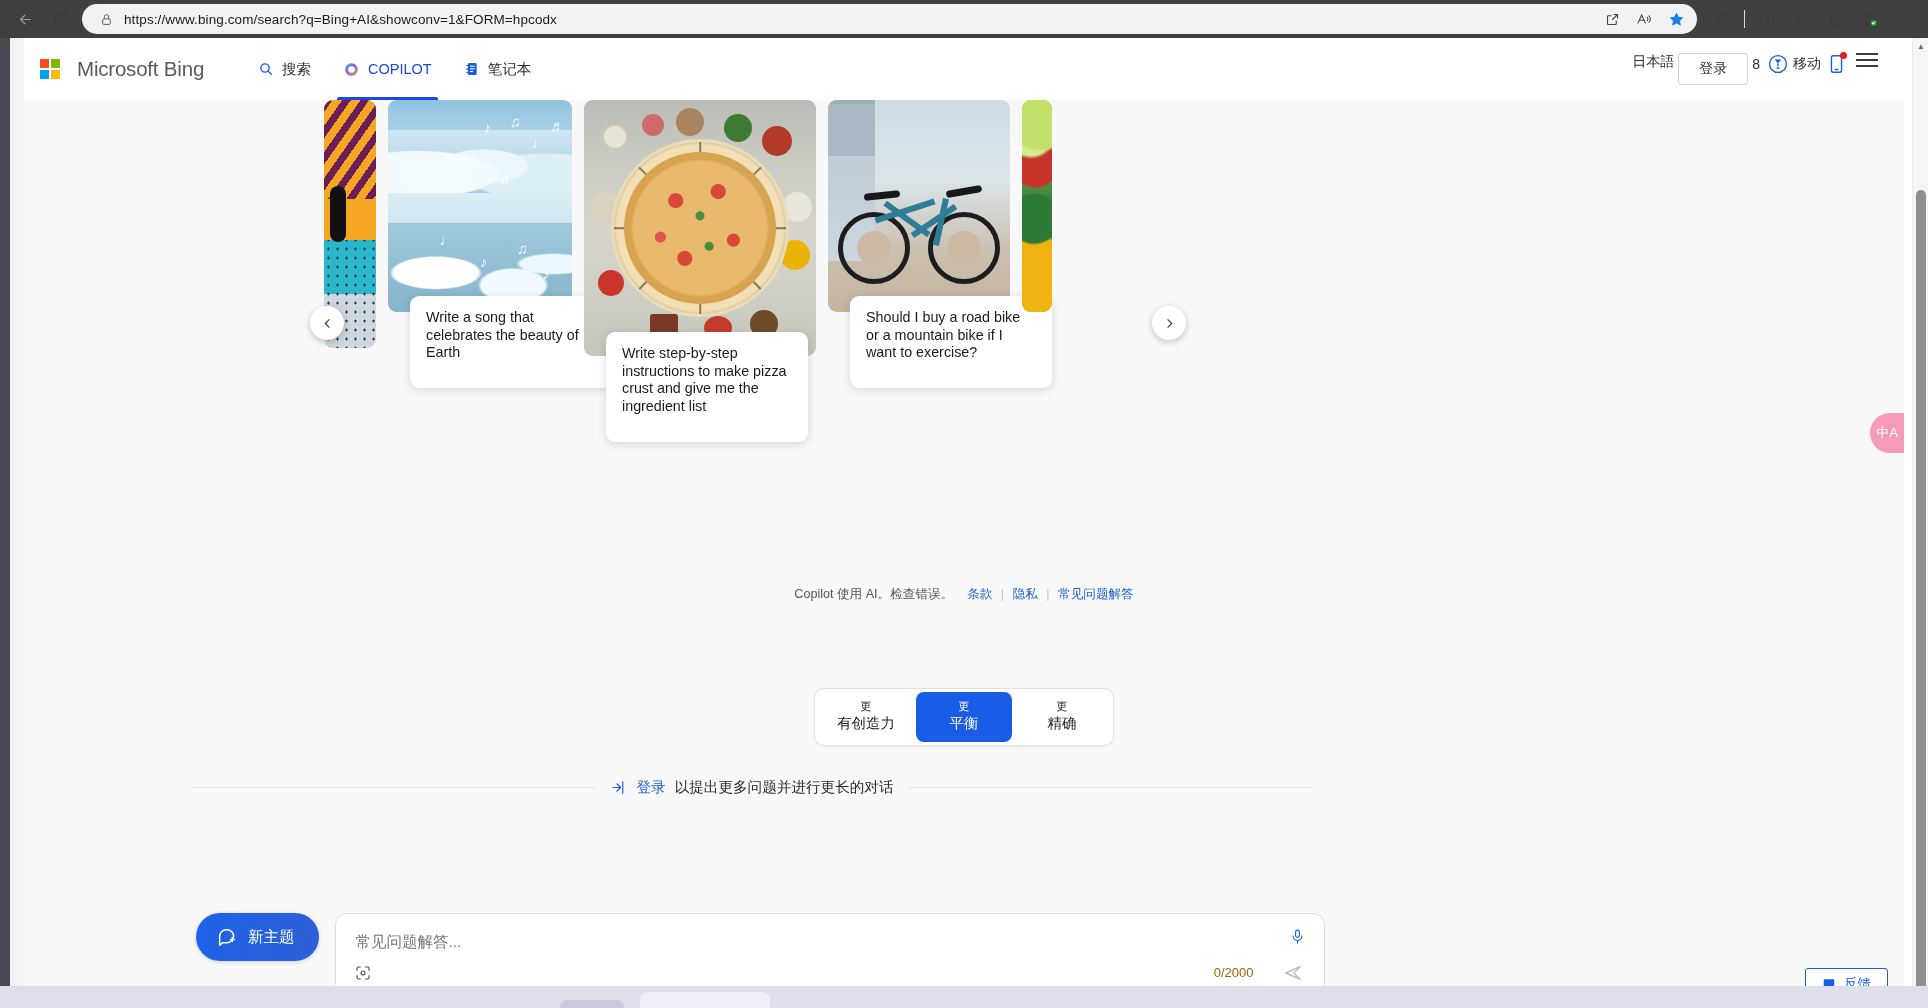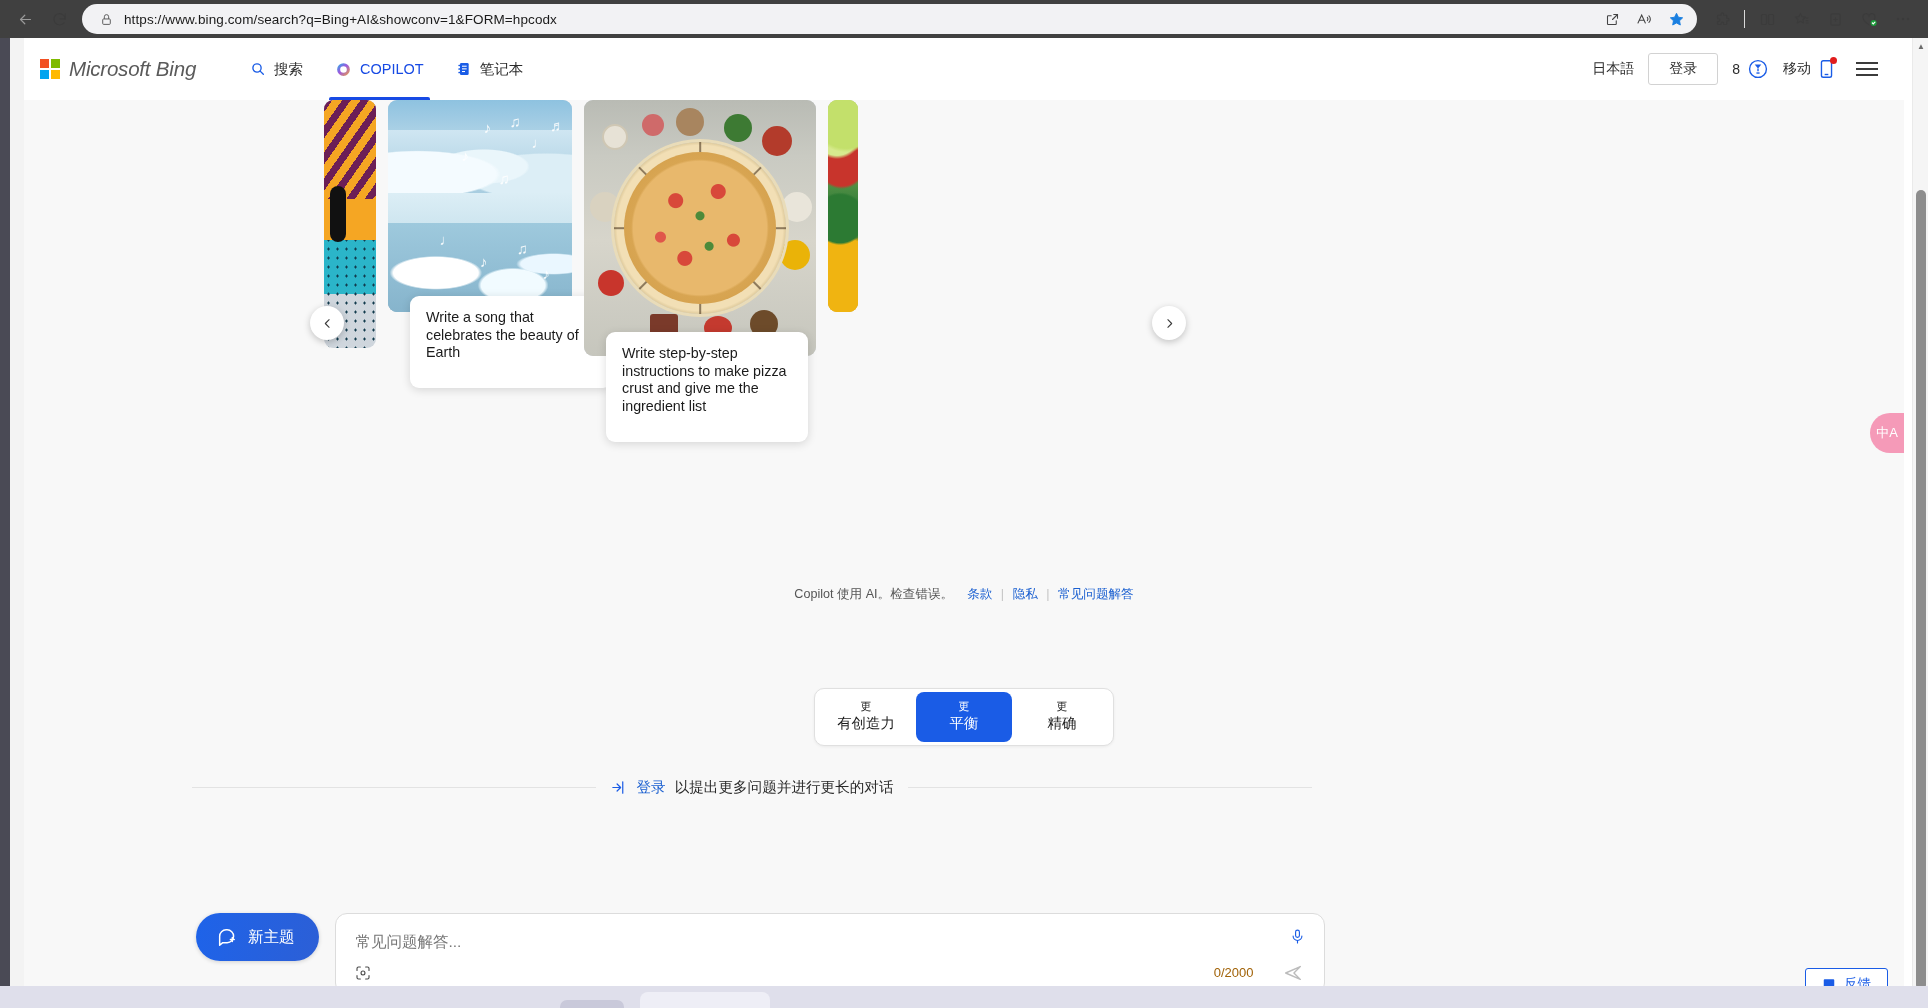--- a/index.html
+++ b/index.html
@@ -75,21 +75,21 @@
     overflow: hidden;
   }
 
   
   .bing-header {
     position: absolute; top: 0; left: 0;
     width: 1880px; height: 62px;
     background: #ffffff;
     display: flex; align-items: center;
   }
-  .bing-logo { display: flex; align-items: center; margin-left: 16px; gap: 9px; font-style: italic; }
+  .bing-logo { display: flex; align-items: center; margin-left: 16px; gap: 17px; }
   .ms-squares {
     width: 20px; height: 20px;
     display: grid; grid-template-columns: 9px 9px; grid-template-rows: 9px 9px;
     gap: 2px;
   }
   .ms-squares i { display: block; width: 9px; height: 9px; }
   .bing-wordmark { font-size: 20.5px; color: #5a5a5a; letter-spacing: -.2px; font-weight: 400; }
 
   .header-tabs { display: flex; align-items: center; margin-left: 38px; height: 62px; }
   .header-tab {
@@ -99,22 +99,22 @@
     position: relative;
   }
   .header-tab.active { color: #174ae4; }
   .header-tab.active::after {
     content: ""; position: absolute; left: 10px; right: 10px; bottom: 0;
     height: 3px; background: #174ae4; border-radius: 2px 2px 0 0;
   }
   .header-tab .tlabel { white-space: nowrap; }
 
   .header-right {
-    margin-left: auto; display: flex; align-items: center;
-    gap: 14px; margin-right: 26px;
+    margin-left: auto; display: flex; align-items: flex-start;
+    gap: 4px; margin-right: 26px;
   }
   .lang-item { font-size: 14px; color: #2b2b2b; }
   .signin-btn {
     border: 1px solid #d2d2d2; border-radius: 3px;
     padding: 6px 20px; font-size: 14px; color: #2b2b2b;
     background: #fff;
   }
   .rewards { display: flex; align-items: center; gap: 7px; font-size: 14px; color: #2b2b2b; }
   .mobile-item { display: flex; align-items: center; gap: 8px; font-size: 14px; color: #2b2b2b; }
   .phone-icon { position: relative; }
@@ -601,20 +601,35 @@
                   <i style="transform:translate(-50%,-50%) rotate(45deg)"></i>
                   <i style="transform:translate(-50%,-50%) rotate(90deg)"></i>
                   <i style="transform:translate(-50%,-50%) rotate(135deg)"></i>
                 </div>
               </div>
             </div>
           </div>
           <div class="card-cap">Write step-by-step instructions to make pizza crust and give me the ingredient list</div>
         </div>
 
+        <div class="card c3">
+          <div class="card-img">
+            <div class="art-bike">
+              <div class="bike-wheel" style="left:10px;top:112px;width:72px;height:72px;"></div>
+              <div class="bike-wheel" style="left:100px;top:112px;width:72px;height:72px;"></div>
+              <div class="bike-frame" style="left:46px;top:108px;width:62px;height:6px;transform:rotate(-18deg);"></div>
+              <div class="bike-frame" style="left:52px;top:116px;width:54px;height:6px;transform:rotate(36deg);"></div>
+              <div class="bike-frame" style="left:80px;top:118px;width:52px;height:6px;transform:rotate(-34deg);"></div>
+              <div class="bike-frame" style="left:110px;top:98px;width:6px;height:48px;transform:rotate(12deg);"></div>
+              <div style="position:absolute;left:36px;top:92px;width:36px;height:7px;background:#18181b;border-radius:4px;transform:rotate(-6deg);"></div>
+              <div style="position:absolute;left:118px;top:88px;width:36px;height:7px;background:#18181b;border-radius:4px;transform:rotate(-10deg);"></div>
+            </div>
+          </div>
+          <div class="card-cap">Should I buy a road bike or a mountain bike if I want to exercise?</div>
+        </div>
 
         <div class="card c-edge-right">
           <div class="card-img">
               <div class="art-veg"></div>
             </div>
         </div>
       </div>
 
       <div class="carousel-arrow left">
         <svg width="13" height="13" viewBox="0 0 24 24" fill="none" stroke="currentColor" stroke-width="2" stroke-linecap="round" stroke-linejoin="round">

